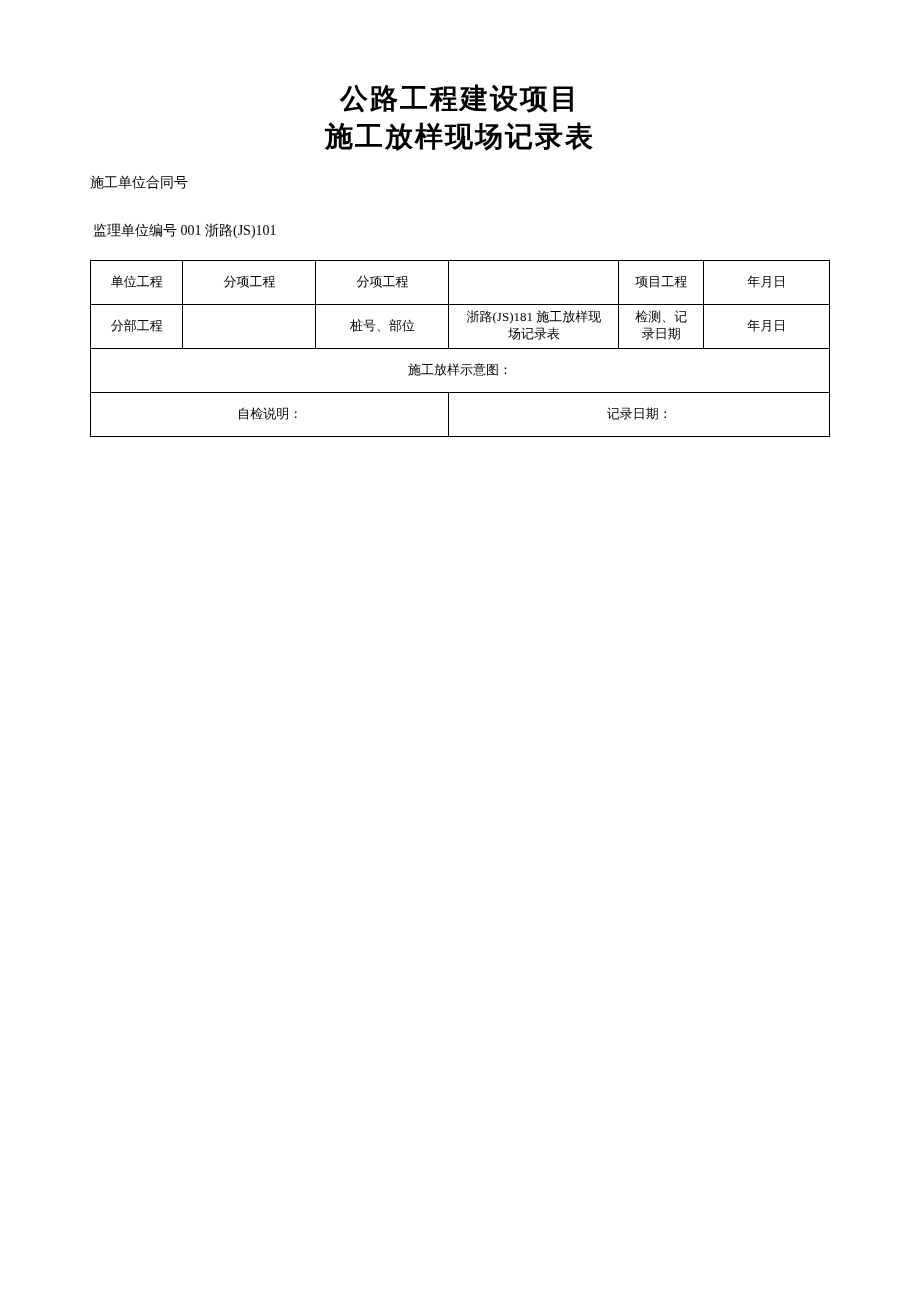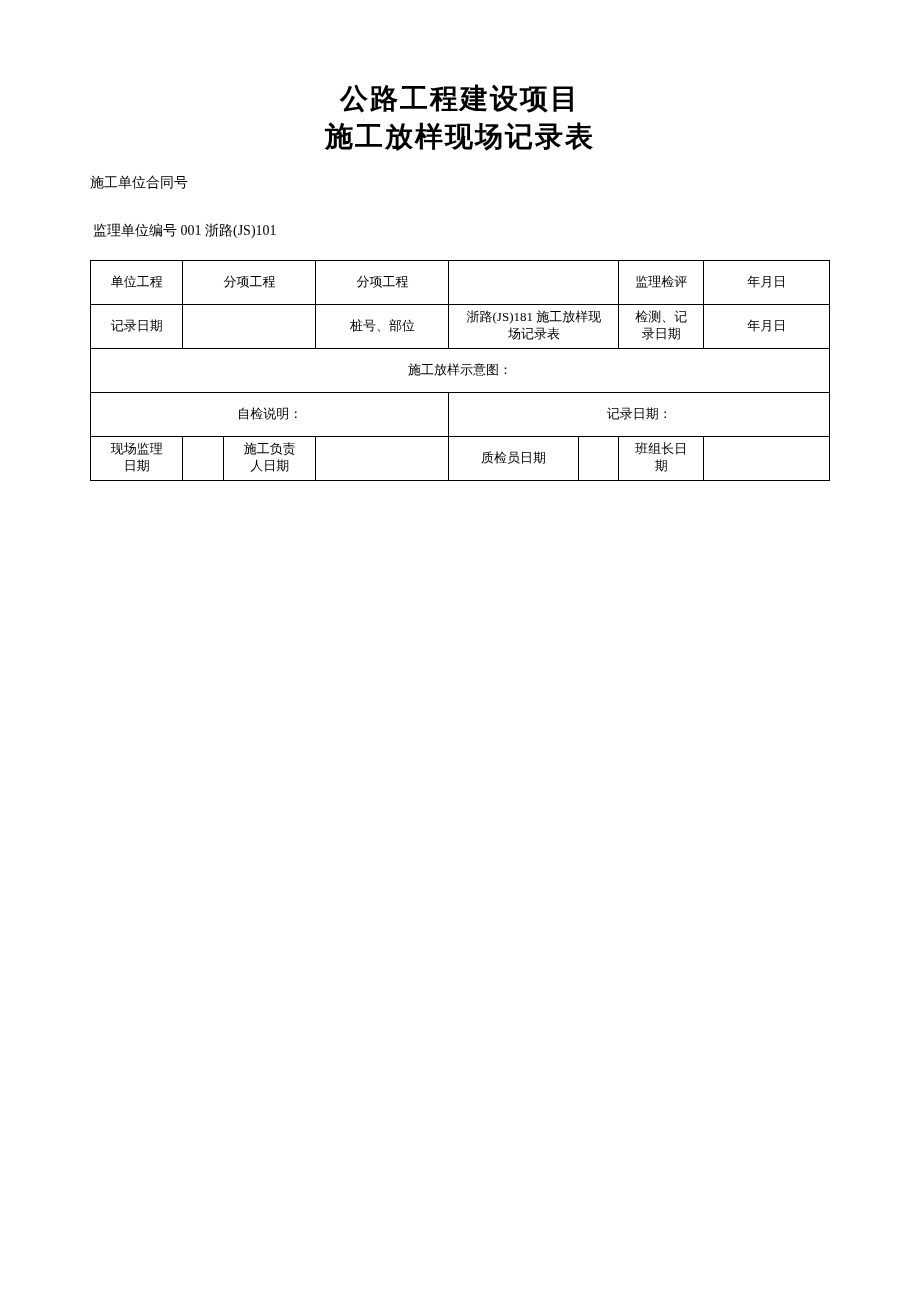--- a/index.html
+++ b/index.html
@@ -92,26 +92,26 @@
     <col style="width:5.5%">
     <col style="width:11.5%">
   </colgroup>
 
   <tbody>
       <tr>
     <td>单位工程</td>
     <td colspan="2">分项工程</td>
     <td colspan="2">分项工程</td>
     <td colspan="3"></td>
-    <td>监理检评</td>
+    <td>项目工程</td>
     <td colspan="2">年月日</td>
   </tr>
 
   <tr>
-    <td>记录日期</td>
+    <td>分部工程</td>
     <td colspan="2"></td>
     <td colspan="2">桩号、部位</td>
     <td colspan="3">浙路(JS)181 施工放样现场记录表</td>
     <td>检测、记录日期</td>
     <td colspan="2">年月日</td>
   </tr>
 
   <tr>
     <td colspan="11" class="tall-diagram">
       <span>施工放样示意图：</span>
@@ -120,25 +120,15 @@
 
   <tr>
     <td colspan="5" class="tall-check">
       <span>自检说明：</span>
     </td>
     <td colspan="6" class="tall-check">
       <span>记录日期：</span>
     </td>
   </tr>
 
-  <tr>
-    <td class="sig-row">现场监理日期</td>
-    <td class="sig-row"></td>
-    <td class="sig-row">施工负责人日期</td>
-    <td class="sig-row" colspan="2"></td>
-    <td class="sig-row" colspan="2">质检员日期</td>
-    <td class="sig-row"></td>
-    <td class="sig-row">班组长日期</td>
-    <td class="sig-row" colspan="2"></td>
-  </tr>
 
 </tbody>
   </table>
 
 </body></html>

